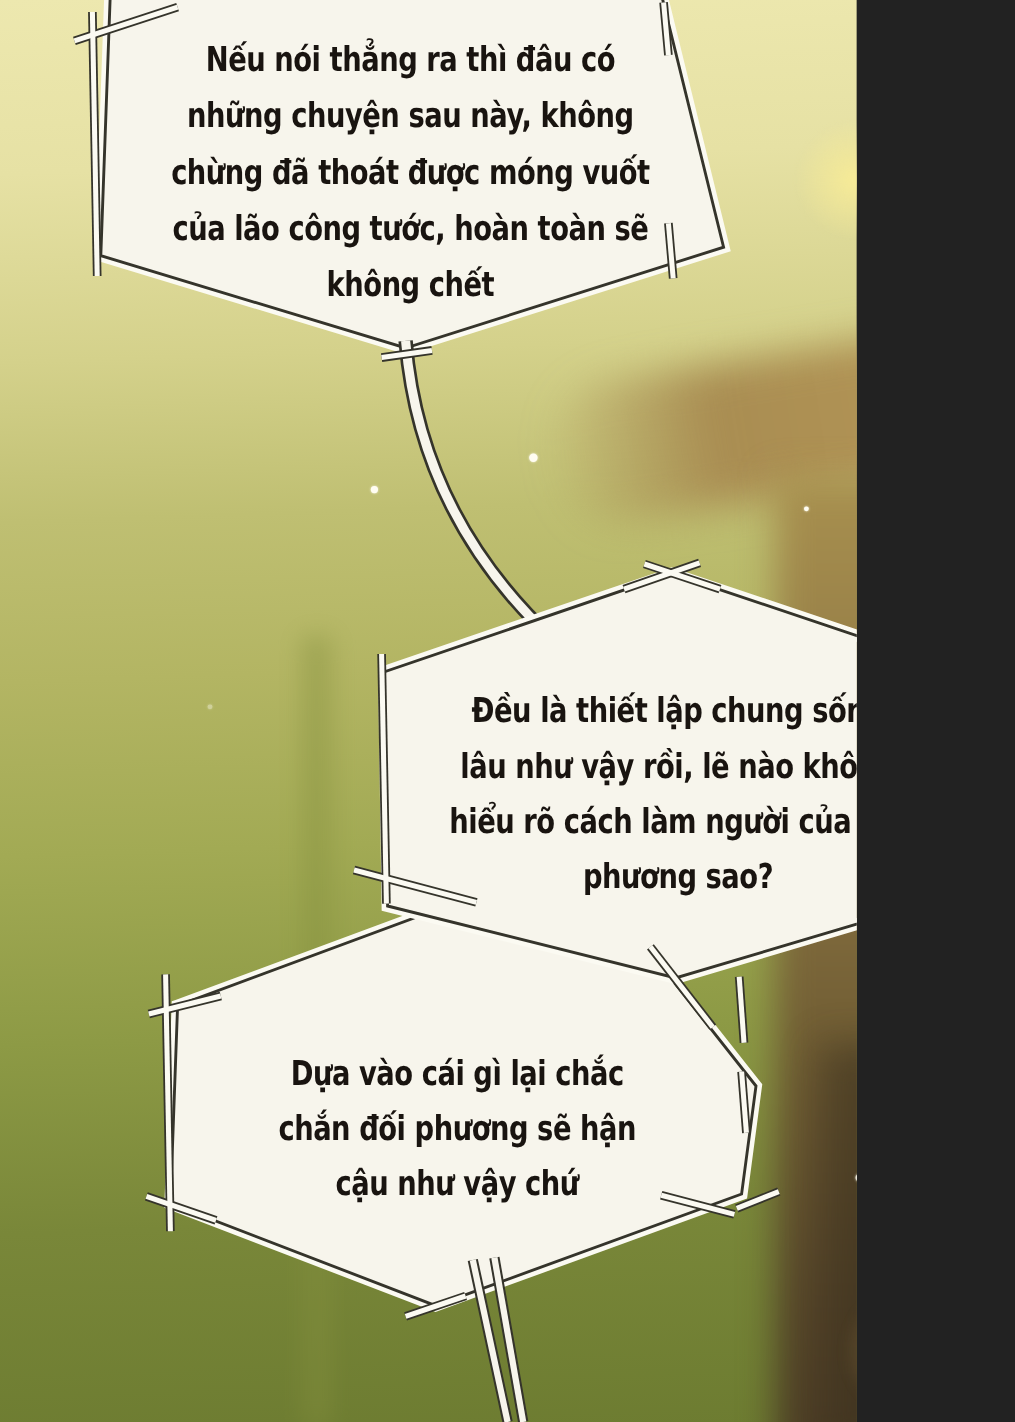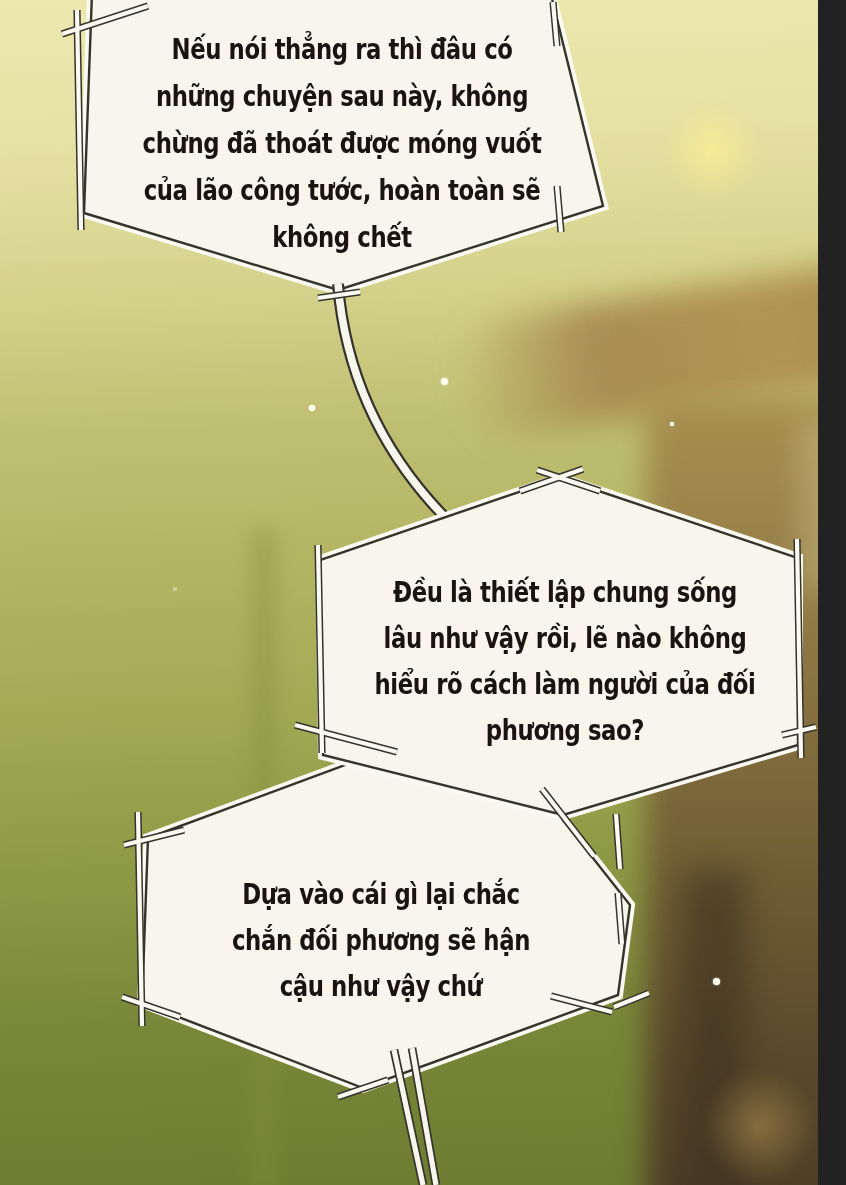--- a/index.html
+++ b/index.html
@@ -1,17 +1,17 @@
 <!DOCTYPE html>
 <html><head>
 <meta charset="utf-8">
 <style>
   html,body{margin:0;padding:0;background:#222;}
   .stage{
-    position:relative;width:818px;height:1185px;overflow:hidden;
+    position:relative;width:714px;height:1185px;overflow:hidden;
     font-family:"DejaVu Sans",sans-serif;
   }
   
   .bg{position:absolute;inset:0;overflow:hidden;}
   .bg-base{
     position:absolute;inset:0;
     background:linear-gradient(178deg,
       #ede8af 0%, #e6e1a4 12%, #d4d18b 25%, #bfbf72 36%,
       #b3b563 47%, #a2aa54 59%, #8d9a45 72%, #798739 85%, #6d7c31 100%);
   }

